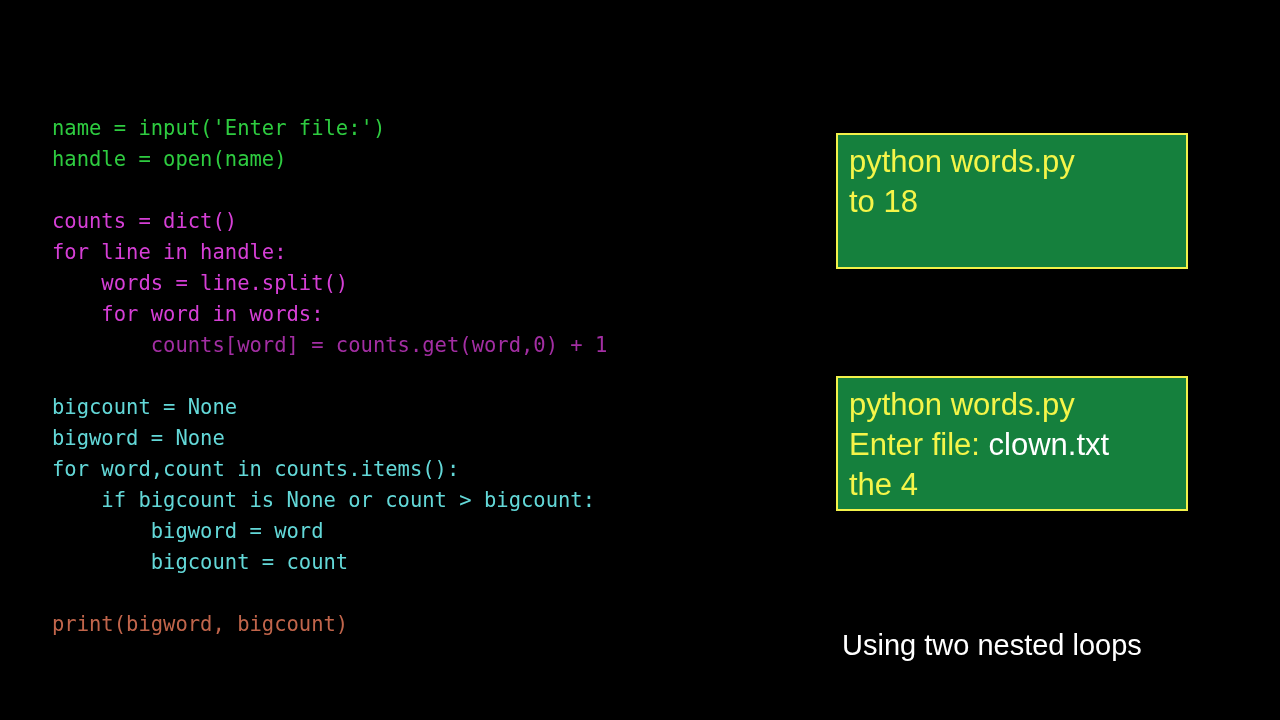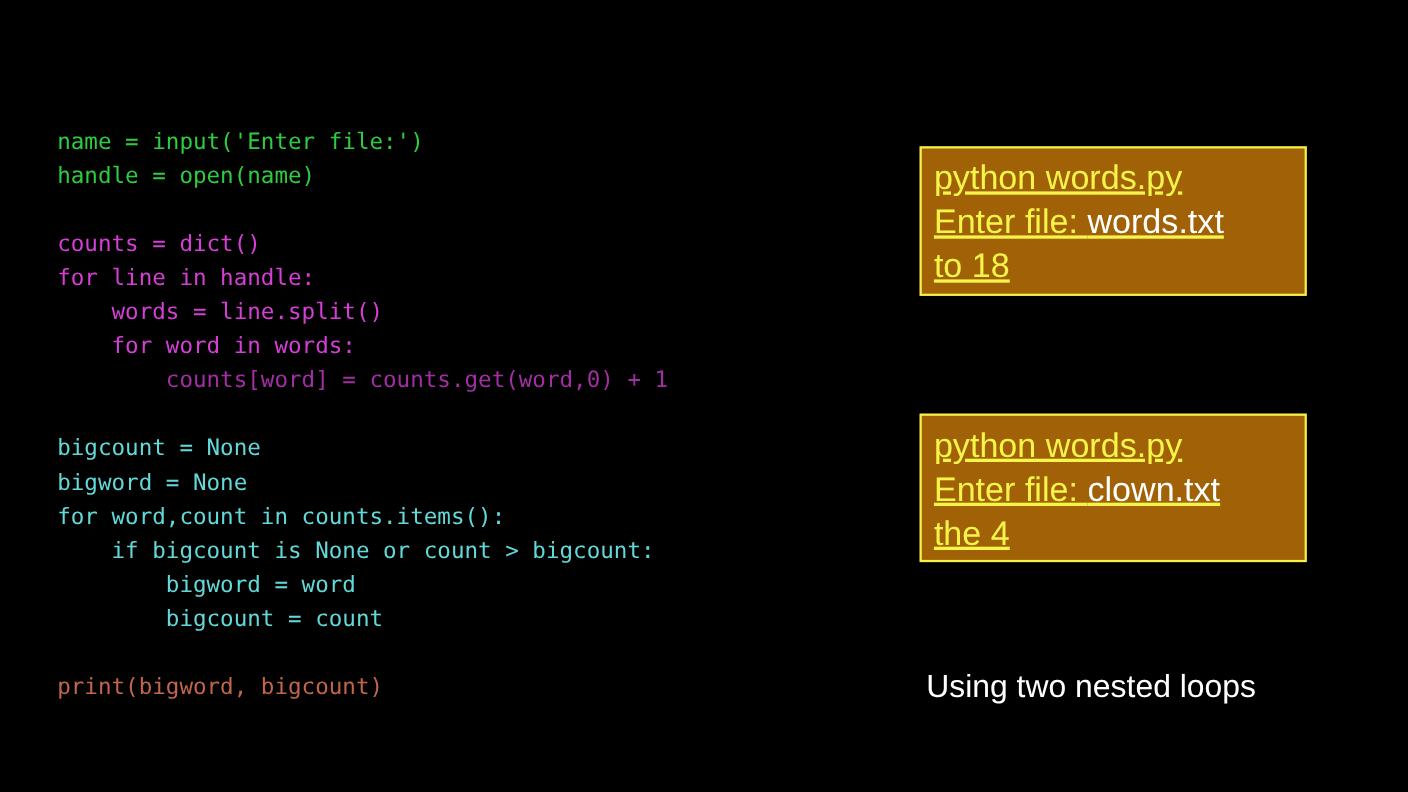--- a/index.html
+++ b/index.html
@@ -39,66 +39,64 @@
     white-space: pre;
     display: block;
     height: 31px;
   }
   .code-line.blank { color: transparent; }
 
   
   .out-box {
     position: absolute;
     border: 2px solid #f2f24a;
-    background: #a16207;
+    background: #15803d;
     box-sizing: border-box;
     font-family: "Liberation Sans", sans-serif;
     font-size: 31px;
     line-height: 40px;
     color: #f5f549;
     padding: 7px 0 6px 11px;
-    text-decoration: underline;
   }
   #out-box-1 {
     left: 836px;
     top: 133px;
     width: 352px;
     height: 136px;
   }
   #out-box-2 {
     left: 836px;
     top: 376px;
     width: 352px;
     height: 135px;
   }
   .out-line { display: block; white-space: pre; }
   .file-name { color: #ffffff; }
 
   
   #caption {
     position: absolute;
     left: 842px;
-    top: 607px;
+    top: 627px;
     color: #ffffff;
     font-family: "Liberation Sans", sans-serif;
     font-size: 29px;
     line-height: 36px;
     white-space: pre;
   }
 </style>
 </head>
 <body>
 
 <div id="slide">
 
   <pre id="code-block"><span class="code-line" style="color: rgb(46, 204, 64);">name = input('Enter file:')</span><span class="code-line" style="color: rgb(46, 204, 64);">handle = open(name)</span><span class="code-line blank" style="color: rgb(46, 204, 64);"> </span><span class="code-line" style="color: rgb(214, 63, 214);">counts = dict()</span><span class="code-line" style="color: rgb(214, 63, 214);">for line in handle:</span><span class="code-line" style="color: rgb(214, 63, 214);">    words = line.split()</span><span class="code-line" style="color: rgb(214, 63, 214);">    for word in words:</span><span class="code-line" style="color: rgb(163, 46, 163);">        counts[word] = counts.get(word,0) + 1</span><span class="code-line blank" style="color: rgb(163, 46, 163);"> </span><span class="code-line" style="color: rgb(99, 216, 216);">bigcount = None</span><span class="code-line" style="color: rgb(99, 216, 216);">bigword = None</span><span class="code-line" style="color: rgb(99, 216, 216);">for word,count in counts.items():</span><span class="code-line" style="color: rgb(99, 216, 216);">    if bigcount is None or count &gt; bigcount:</span><span class="code-line" style="color: rgb(99, 216, 216);">        bigword = word</span><span class="code-line" style="color: rgb(99, 216, 216);">        bigcount = count</span><span class="code-line blank" style="color: rgb(99, 216, 216);"> </span><span class="code-line" style="color: rgb(193, 101, 75);">print(bigword, bigcount)</span></pre>
 
   <div class="out-box" id="out-box-1">
     <span class="out-line">python words.py</span>
-    <span class="out-line"><span>Enter file: </span><span class="file-name">words.txt</span></span>
     <span class="out-line">to 18</span>
   </div>
 
   <div class="out-box" id="out-box-2">
     <span class="out-line">python words.py</span>
     <span class="out-line"><span>Enter file: </span><span class="file-name">clown.txt</span></span>
     <span class="out-line">the 4</span>
   </div>
 
   <div id="caption">Using two nested loops</div>

